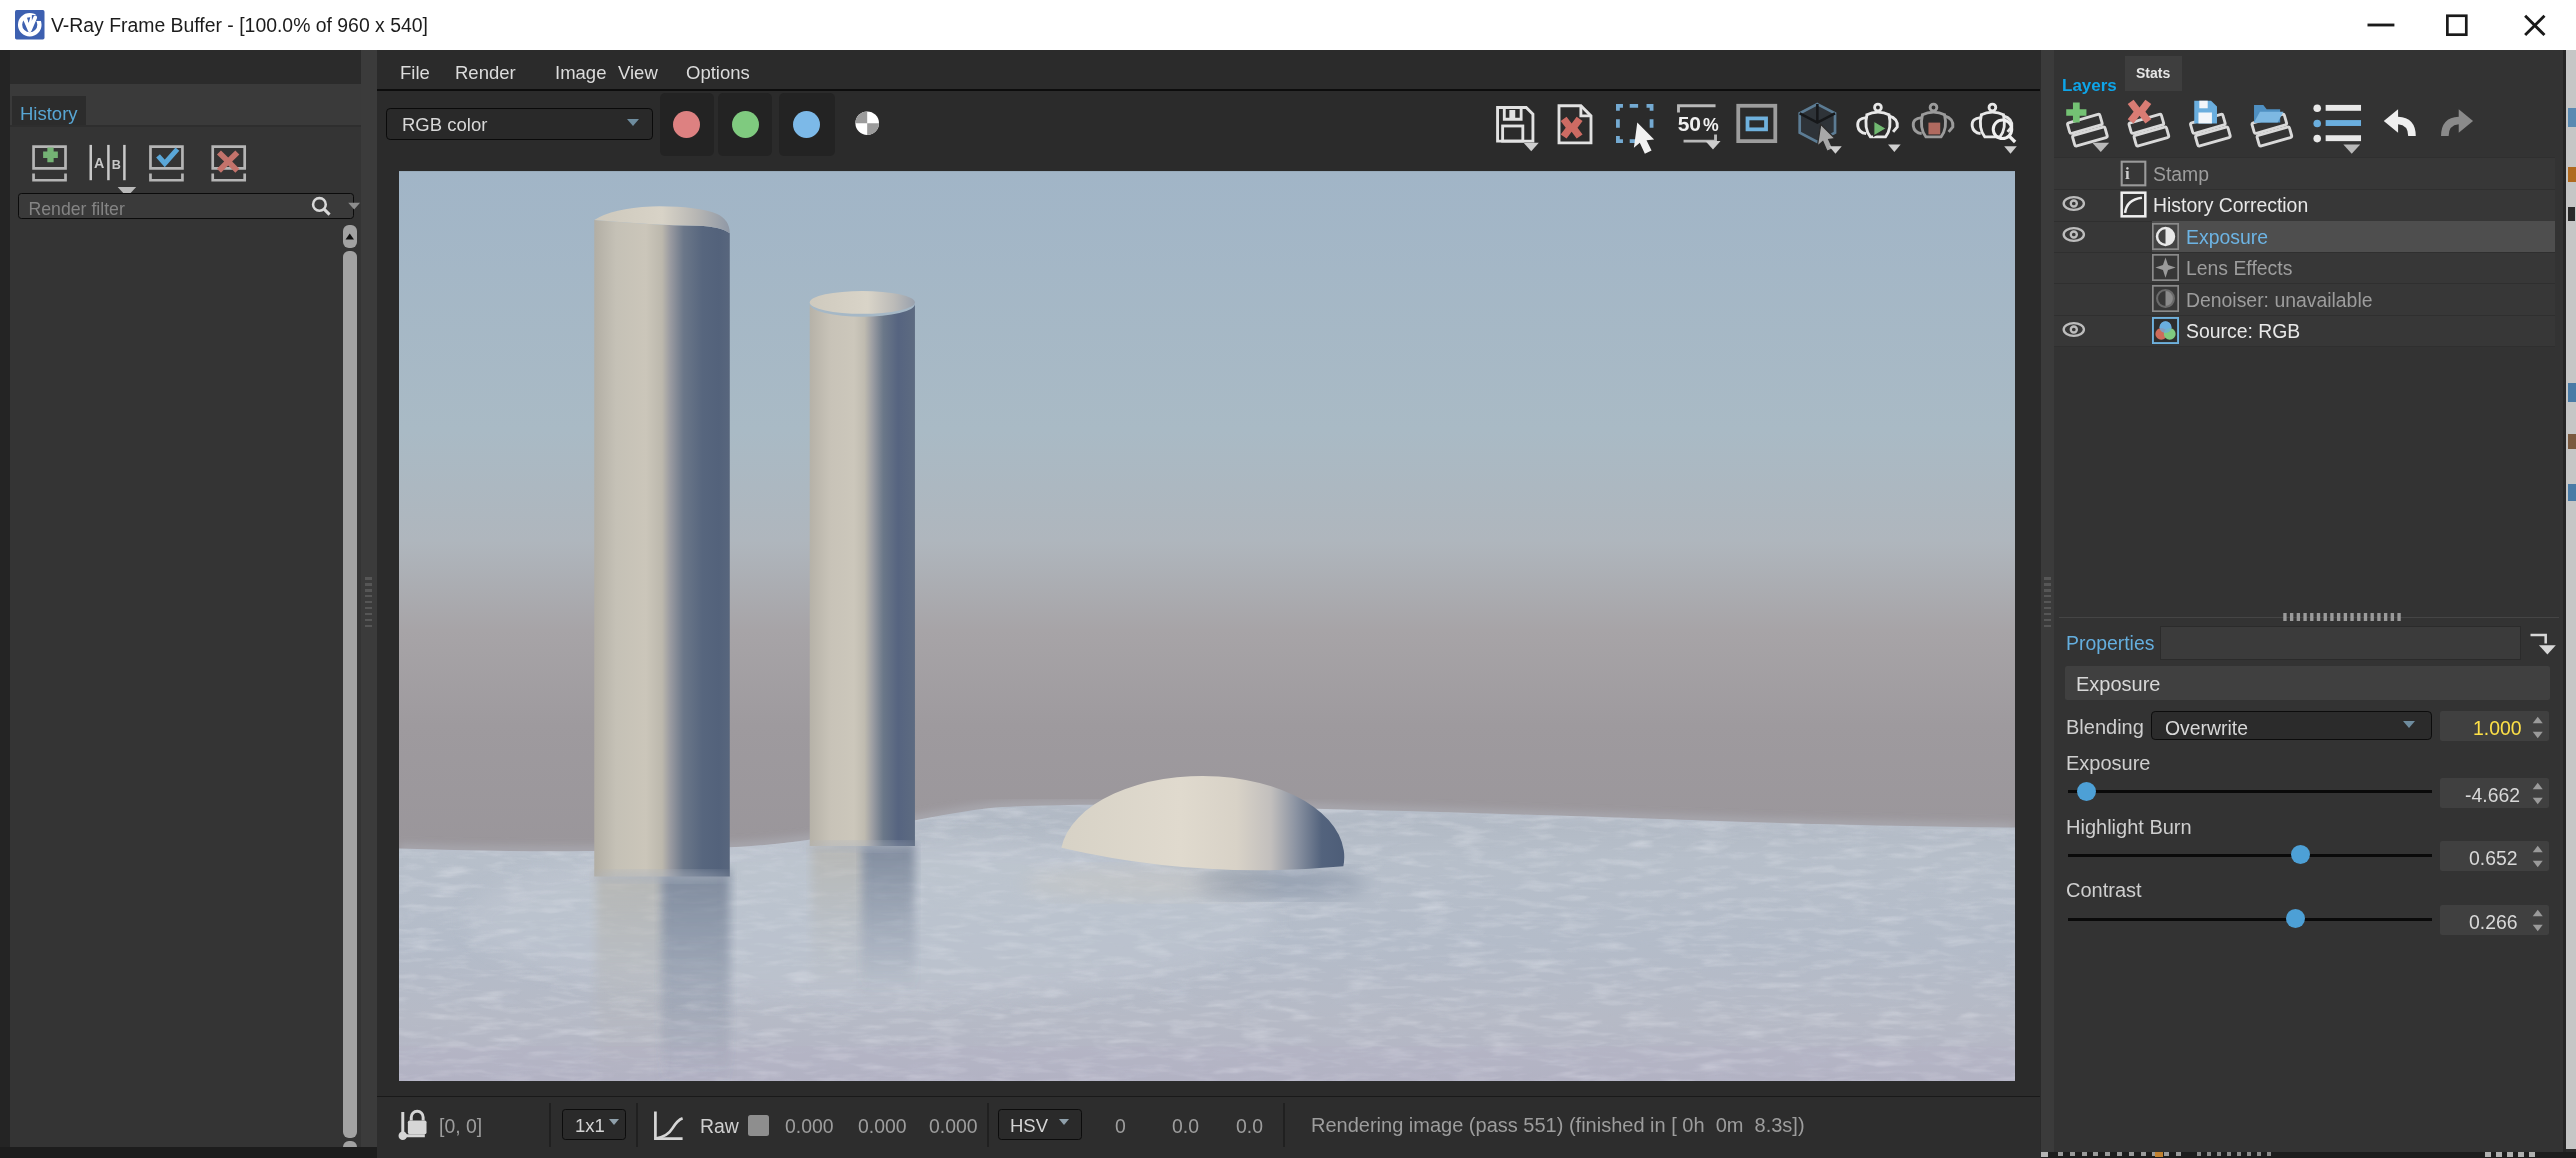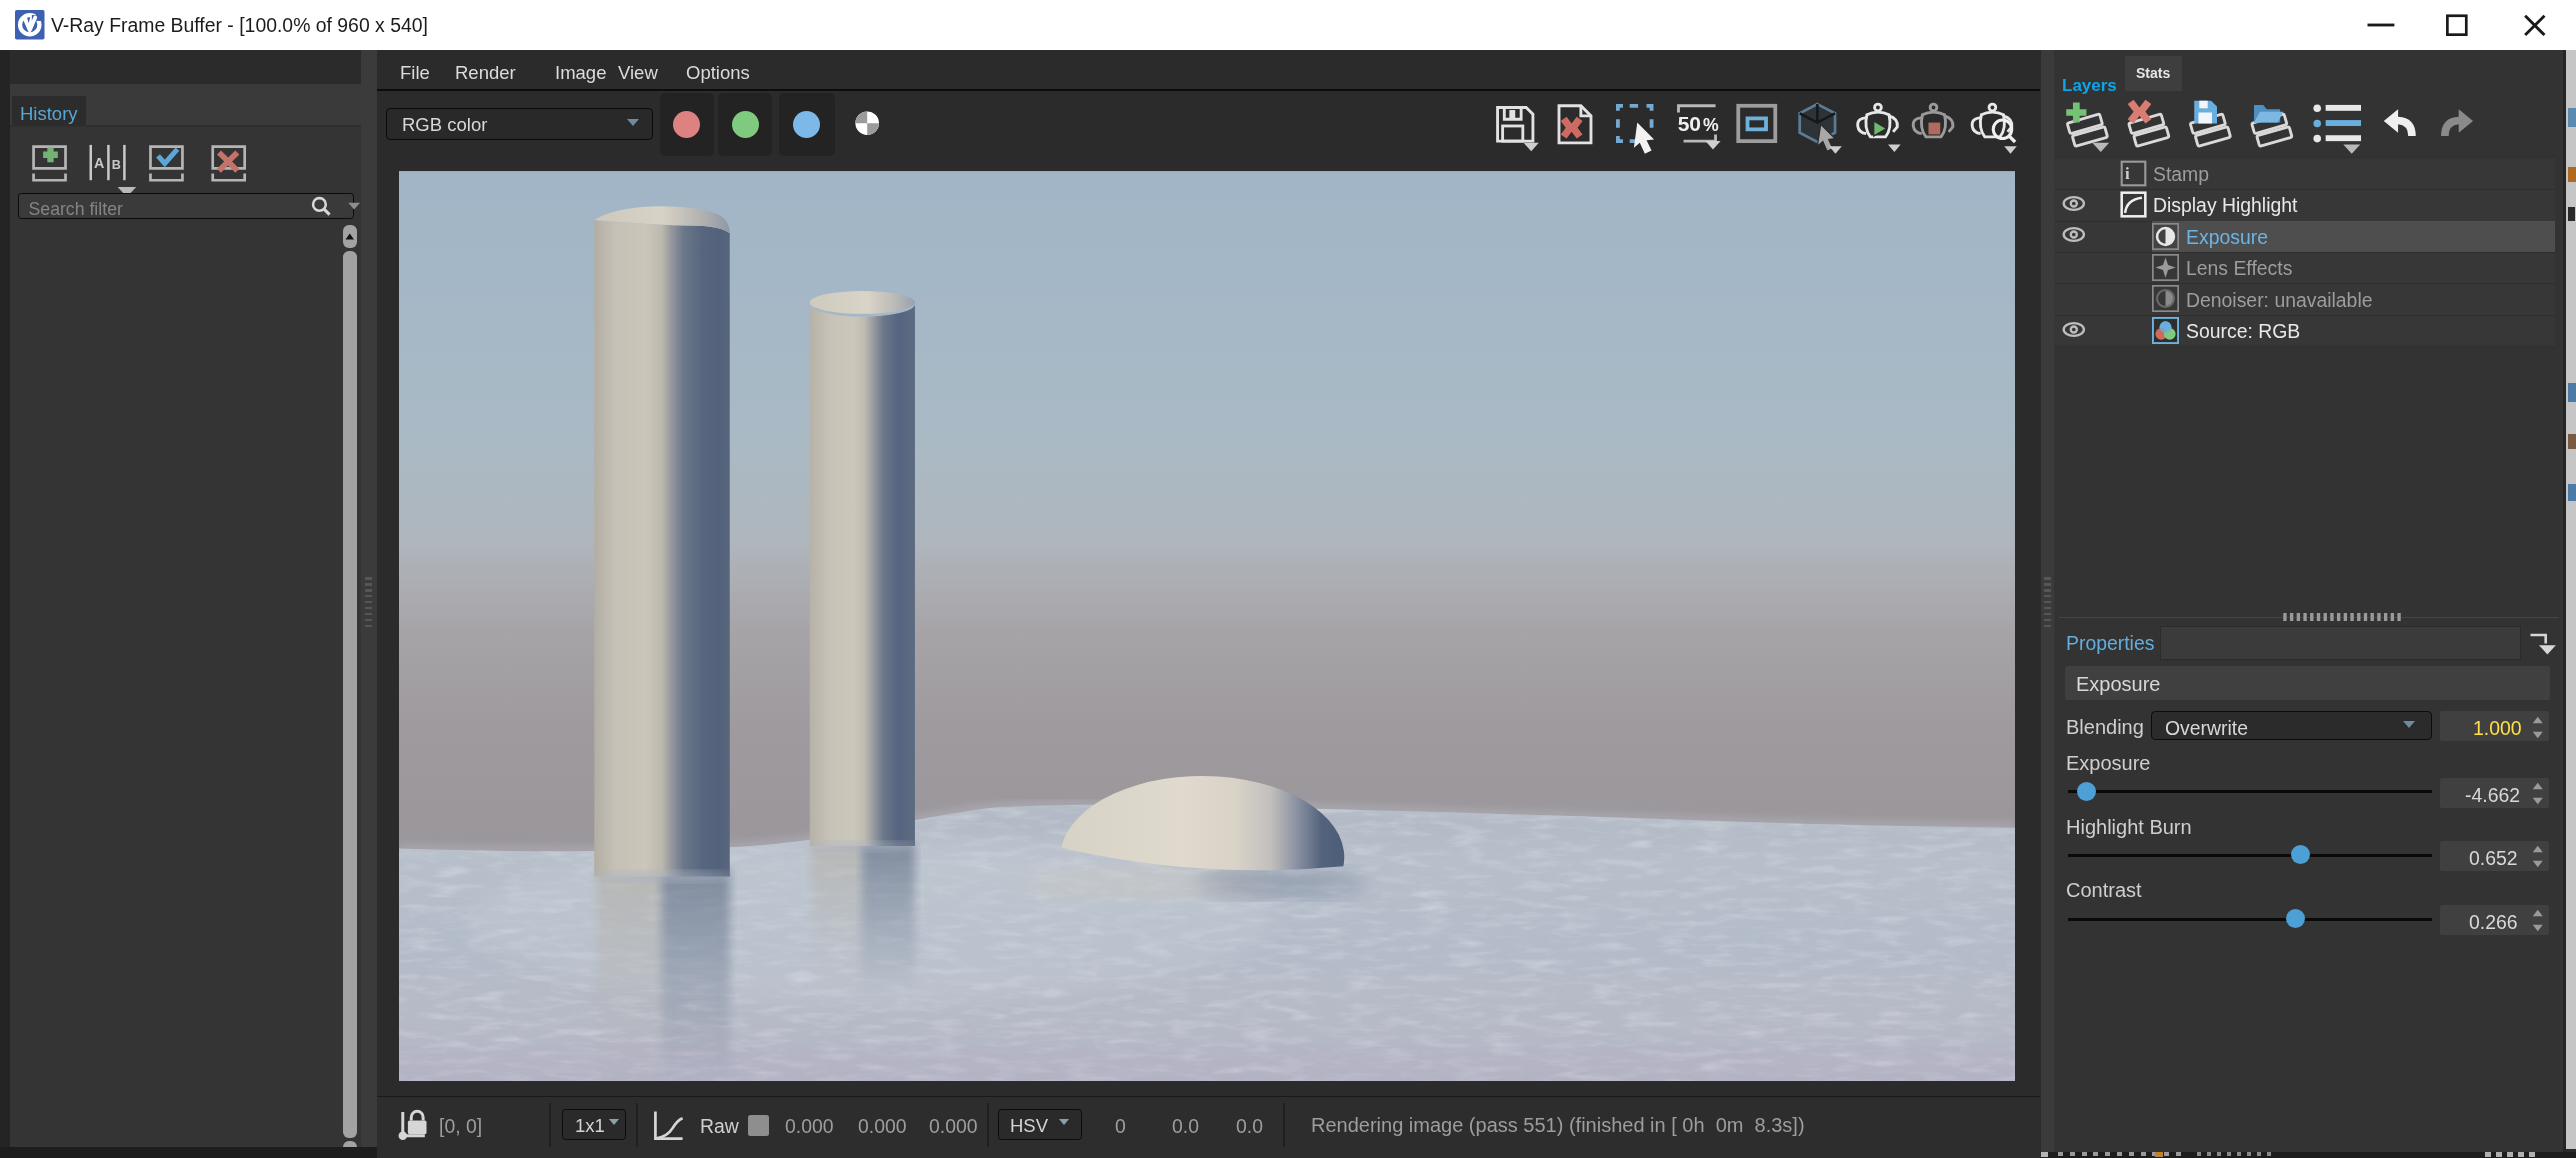--- a/index.html
+++ b/index.html
@@ -52,21 +52,21 @@
   </g>
   <path d="M176 15 l8 9 l15 -17" stroke="#5aa7d8" stroke-width="6" fill="none"></path>
   <g fill="none" stroke="#b5b5b5" stroke-width="3.2">
     <path d="M241 4 h38 v26 h-38 z"></path>
     <path d="M241 36 v8 h38 v-8"></path>
   </g>
   <path d="M251 8 l9 9 9 -9 5 5 -9 9 9 9 -5 5 -9 -9 -9 9 -5 -5 9 -9 -9 -9 z" fill="#c4736b" transform="scale(0.95) translate(13,1)"></path>
 </svg>
 
   <div class="ab" style="left:7.6px;top:109px;width:334px;height:24.4px;background:#3a3a3a;border:1.7px solid #0b0b0b;border-radius:3.4px;"></div>
-  <div class="txt" style="left:18.5px;top:115px;font-size:17.7px;color:#848484;">Search filter</div>
+  <div class="txt" style="left:18.5px;top:115px;font-size:17.7px;color:#848484;">Render filter</div>
   <svg class="ab" style="left:300px;top:112px" width="51" height="22" viewBox="0 0 60 26">
     <circle cx="11" cy="10" r="7.5" fill="none" stroke="#d8d8d8" stroke-width="3"></circle>
     <line x1="16.5" y1="15.5" x2="23" y2="22" stroke="#d8d8d8" stroke-width="3.5"></line>
     <path d="M45 8 L59 8 L52 16 Z" fill="#8d8d8d"></path>
   </svg>
 
   <div class="ab" style="left:333px;top:141px;width:13.5px;height:23px;background:#a2a2a2;border-radius:5.9px;"></div>
   <svg class="ab" style="left:333px;top:141px" width="13.5" height="23" viewBox="0 0 16 27">
       <path d="M3 17 L8 10 L13 17 Z" fill="#111"></path>
     </svg>
@@ -390,21 +390,21 @@
 </svg>
 <svg class="ab" style="left:2120px;top:160px" width="27" height="27" viewBox="0 0 32 32">
 <rect x="2" y="2" width="28" height="28" fill="none" stroke="#9a9a9a" stroke-width="2.5"></rect>
 <text x="6" y="23" font-size="20" font-weight="bold" fill="#cfcfcf" font-family="Liberation Serif">i</text>
   </svg>
 <div class="txt" style="left:2153px;top:163px;font-size:19.4px;color:#9d9d9d;">Stamp</div>
 <svg class="ab" style="left:2120px;top:191px" width="27" height="27" viewBox="0 0 32 32">
 <rect x="2" y="2" width="28" height="28" fill="none" stroke="#f0f0f0" stroke-width="3"></rect>
 <path d="M6 26 Q8 10 26 8" fill="none" stroke="#f0f0f0" stroke-width="3"></path>
   </svg>
-<div class="txt" style="left:2153px;top:194px;font-size:19.4px;color:#e8e8e8;">Display Highlight</div>
+<div class="txt" style="left:2153px;top:194px;font-size:19.4px;color:#e8e8e8;">History Correction</div>
 <svg class="ab" style="left:2152px;top:223px" width="27" height="27" viewBox="0 0 32 32">
 <rect x="1" y="1" width="30" height="30" fill="#434343" stroke="#8a8a8a" stroke-width="2"></rect>
 <circle cx="16" cy="16" r="10" fill="none" stroke="#e8e8e8" stroke-width="3"></circle>
 <path d="M16 6 A10 10 0 0 1 16 26 Z" fill="#e8e8e8"></path>
   </svg>
 <div class="txt" style="left:2186px;top:226px;font-size:19.4px;color:#6db4e4;">Exposure</div>
 <svg class="ab" style="left:2152px;top:254px" width="27" height="27" viewBox="0 0 32 32">
 <rect x="1" y="1" width="30" height="30" fill="none" stroke="#8a8a8a" stroke-width="2"></rect>
 <path d="M16 4 l3 9 9 3 -9 3 -3 9 -3 -9 -9 -3 9 -3 z" fill="#9a9a9a"></path>
   </svg>

